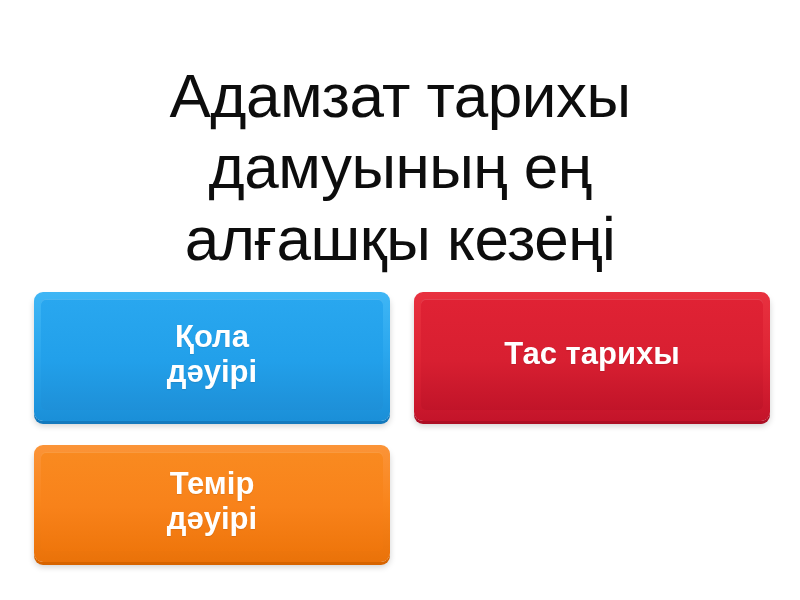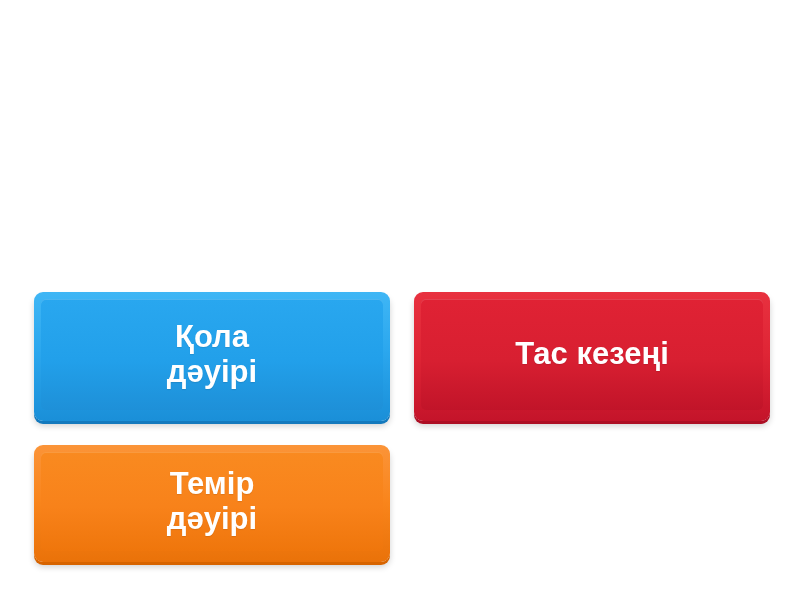--- a/index.html
+++ b/index.html
@@ -130,33 +130,36 @@
   .answer-button.green .face {
     background: linear-gradient(180deg, #2b9055 0%, #24874c 55%, #1c7a41 100%);
     box-shadow: inset 0 1px 0 rgba(255,255,255,0.12);
   }
 </style>
 </head>
 <body>
 
 <div class="quiz-screen">
 
+  <h1 class="question-title">Адамзат тарихы
+дамуының ең
+алғашқы кезеңі</h1>
 
   <div class="answer-grid">
 
     <button class="answer-button blue">
       <span class="face">
         <span class="answer-label">Қола
 дәуірі</span>
       </span>
     </button>
 
     <button class="answer-button red">
       <span class="face">
-        <span class="answer-label">Тас кезеңі</span>
+        <span class="answer-label">Тас тарихы</span>
       </span>
     </button>
 
     <button class="answer-button orange">
       <span class="face">
         <span class="answer-label">Темір
 дәуірі</span>
       </span>
     </button>
 

